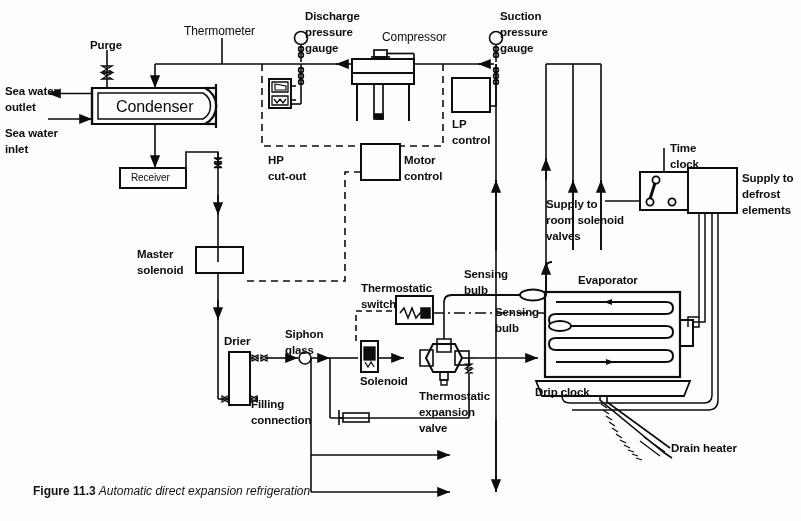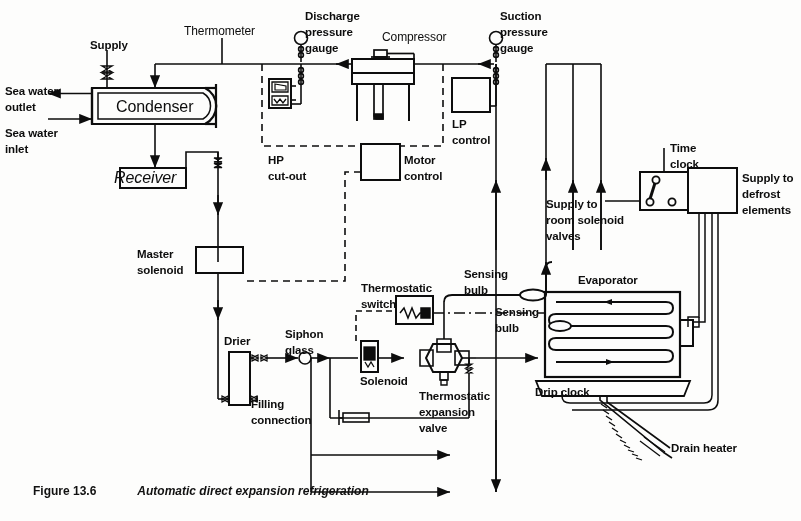--- a/index.html
+++ b/index.html
@@ -44,24 +44,23 @@
     font-size: 12px;
     color: #111;
     white-space: pre;
   }
   #caption .fignum {
     font-weight: bold;
     font-family: "Liberation Sans", sans-serif;
   }
   #caption .figtitle {
     font-style: italic;
-    font-weight: bold;
+    font-weight: normal;
     font-family: "Liberation Sans", sans-serif;
-    padding-left: 13px;
-    margin-left: 28px;
+    padding-left: 3px;
   }
 </style>
 </head>
 <body>
 
 <div id="page">
 
   <svg id="diagram" viewBox="0 0 801 521">
     <defs>
       <marker id="ar" markerWidth="9" markerHeight="9" refX="8" refY="3.2" orient="auto">
@@ -362,37 +361,37 @@
         <path d="M640,441 L660,456 M644,437 L665,452" stroke-width="1.3"></path>
       </g>
 
     </g>
   </svg>
 
   <div class="lbl" style="left:5px; top:83px;">Sea water
 outlet</div>
   <div class="lbl" style="left:5px; top:125px;">Sea water
 inlet</div>
-  <div class="lbl" style="left:90px; top:37px;">Supply</div>
+  <div class="lbl" style="left:90px; top:37px;">Purge</div>
   <div class="lbl reg" style="left:116px; top:99px; font-size:16px; font-weight:normal;">Condenser</div>
   <div class="lbl reg" style="left:184px; top:23px; font-size:12px; font-weight:normal;">Thermometer</div>
   <div class="lbl" style="left:305px; top:8px;">Discharge
 pressure
 gauge</div>
   <div class="lbl reg" style="left:382px; top:29px; font-size:12px; font-weight:normal;">Compressor</div>
   <div class="lbl" style="left:500px; top:8px;">Suction
 pressure
 gauge</div>
   <div class="lbl" style="left:268px; top:111px;margin-top:41px;">HP
 cut-out</div>
   <div class="lbl" style="left:452px; top:116px;">LP
 control</div>
   <div class="lbl" style="left:404px; top:152px;">Motor
 control</div>
-  <div class="lbl reg" style="left:114px; top:170px; font-size:16px; font-weight:normal;font-style:italic;">Receiver</div>
+  <div class="lbl reg" style="left:131px; top:170px; font-size:10px; font-weight:normal;">Receiver</div>
   <div class="lbl" style="left:137px; top:246px;">Master
 solenoid</div>
   <div class="lbl" style="left:638px; top:140px;margin-left:32px;">Time
 clock</div>
   <div class="lbl" style="left:742px; top:170px;">Supply to
 defrost
 elements</div>
   <div class="lbl" style="left:546px; top:196px;">Supply to
 room solenoid
 valves</div>
@@ -408,15 +407,15 @@
 expansion
 valve</div>
   <div class="lbl" style="left:464px; top:266px;">Sensing
 bulb</div>
   <div class="lbl" style="left:495px; top:304px;">Sensing
 bulb</div>
   <div class="lbl" style="left:578px; top:272px;">Evaporator</div>
   <div class="lbl" style="left:535px; top:384px;">Drip clock</div>
   <div class="lbl" style="left:671px; top:440px;">Drain heater</div>
 
-  <div id="caption"><span class="fignum">Figure 13.6</span><span class="figtitle">Automatic direct expansion refrigeration</span></div>
+  <div id="caption"><span class="fignum">Figure 11.3</span><span class="figtitle">Automatic direct expansion refrigeration</span></div>
 
 </div>
 
 </body></html>

